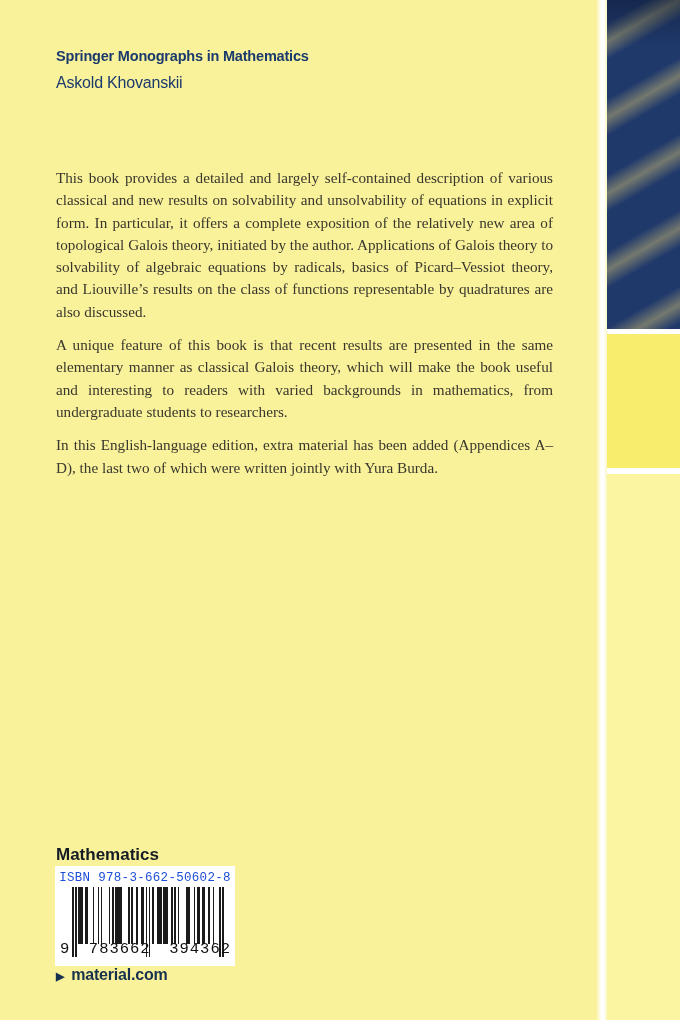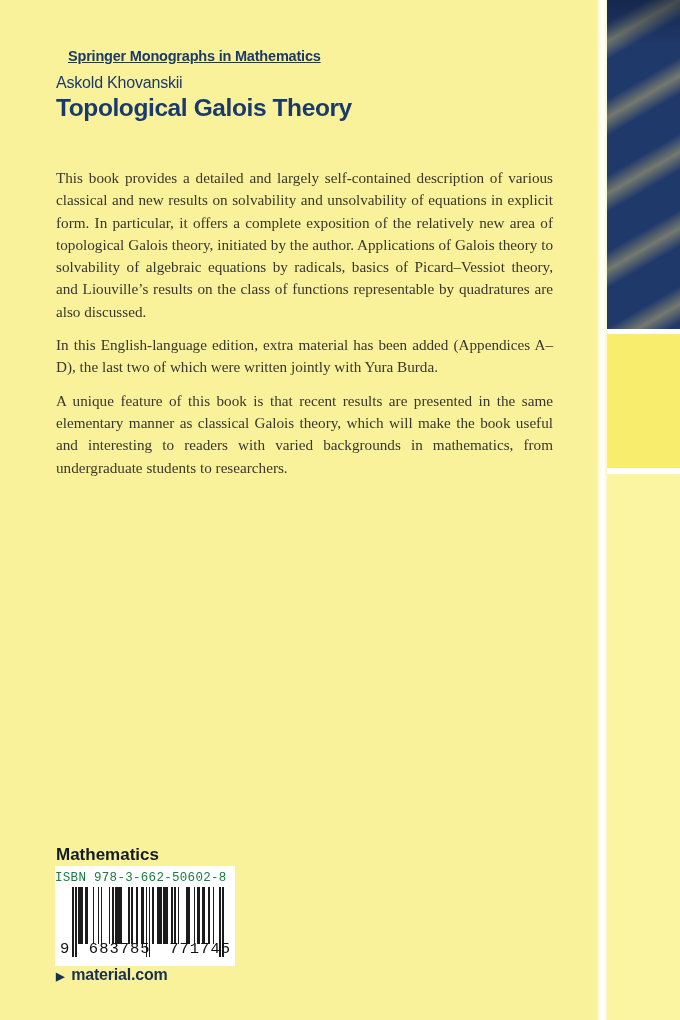--- a/index.html
+++ b/index.html
@@ -2,41 +2,41 @@
 <html><head>
 <meta charset="utf-8">
 <style>
   html,body{margin:0;padding:0;background:#888;}
   .cover{
     position:relative;width:680px;height:1020px;overflow:hidden;
     background:#f9f29b;
     font-family:"Liberation Sans",sans-serif;
   }
   
-  .series{position:absolute;left:68px;top:48px;font-size:14.5px;font-weight:700;
-    color:#1b3a6c;letter-spacing:-0.2px;text-decoration:underline;}
+  .series{position:absolute;left:56px;top:48px;font-size:14.5px;font-weight:700;
+    color:#1b3a6c;letter-spacing:-0.2px;}
   .author{position:absolute;left:56px;top:74px;font-size:16px;font-weight:400;
     color:#1b3a6c;letter-spacing:-0.2px;}
   .title{position:absolute;left:56px;top:94px;margin:0;font-size:24.5px;font-weight:700;
     color:#1b3a6c;letter-spacing:-0.4px;}
   .subtitle{position:absolute;left:56px;top:124px;font-size:14px;font-weight:400;
     color:#1b3a6c;letter-spacing:-0.1px;}
   
   .blurb{position:absolute;left:56px;top:167px;width:503px;
     font-family:"Liberation Serif",serif;font-size:15.2px;line-height:22.3px;
     text-align:justify;color:#39372d;}
   .blurb p{margin:0 6px 11px 0;}
   
   .category{position:absolute;left:56px;top:845px;font-size:17px;font-weight:700;
     color:#141b24;}
   .barcode-box{position:absolute;left:55px;top:866px;width:180px;height:100px;
     background:#ffffff;}
-  .isbn-line{position:absolute;top:5px;left:0;width:100%;text-align:left;
+  .isbn-line{position:absolute;top:5px;left:0;width:100%;text-align:center;
     font-family:"Liberation Mono",monospace;font-size:12.5px;letter-spacing:0.3px;
-    color:#15803d;white-space:nowrap;}
+    color:#1d4ed8;white-space:nowrap;}
   .bars{position:absolute;left:17px;top:21px;width:152px;height:70px;}
   .bar{position:absolute;top:0;background:#1b1b1b;}
   .digits{position:absolute;left:5px;top:74px;width:171px;
     display:flex;justify-content:space-between;align-items:flex-start;
     font-family:"Liberation Mono",monospace;font-size:15.5px;letter-spacing:1px;
     color:#111;}
   .footer{position:absolute;left:56px;top:966px;display:flex;align-items:center;gap:7px;
     color:#16304e;font-size:16px;font-weight:700;letter-spacing:-0.2px;}
   .arrow{font-size:11px;line-height:1;transform:translateY(0.5px);}
   
@@ -56,26 +56,25 @@
   .strip-accent{height:134px;flex:none;background:#f8ed6c;border-bottom:6px solid #ffffff;}
   .strip-rest{flex:1;background:#fbf4a0;}
 </style>
 </head>
 <body>
 
 <div class="cover">
 
   <div class="series">Springer Monographs in Mathematics</div>
   <div class="author">Askold Khovanskii</div>
-  <h1 class="title">Topological Galois Theory</h1>
 
   <section class="blurb">
     <p>This book provides a detailed and largely self-contained description of various classical and new results on solvability and unsolvability of equations in explicit form. In particular, it offers a complete exposition of the relatively new area of topological Galois theory, initiated by the author. Applications of Galois theory to solvability of algebraic equations by radicals, basics of Picard–Vessiot theory, and Liouville’s results on the class of functions representable by quadratures are also discussed.</p>
+    <p>A unique feature of this book is that recent results are presented in the same elementary manner as classical Galois theory, which will make the book useful and interesting to readers with varied backgrounds in mathematics, from undergraduate students to researchers.</p>
     <p>In this English-language edition, extra material has been added (Appendices A–D), the last two of which were written jointly with Yura Burda.</p>
-    <p>A unique feature of this book is that recent results are presented in the same elementary manner as classical Galois theory, which will make the book useful and interesting to readers with varied backgrounds in mathematics, from undergraduate students to researchers.</p>
   </section>
 
   <div class="category">Mathematics</div>
 
   <div class="barcode-box">
     <div class="isbn-line">ISBN 978-3-662-50602-8</div>
     <div class="bars">
         <div class="bar" style="left: 0px; width: 1.6px; height: 70px;"></div>
         <div class="bar" style="left: 3.2px; width: 1.6px; height: 70px;"></div>
         <div class="bar" style="left: 6.4px; width: 4.8px; height: 57px;"></div>
@@ -102,22 +101,22 @@
         <div class="bar" style="left: 121.6px; width: 1.6px; height: 57px;"></div>
         <div class="bar" style="left: 124.8px; width: 3.2px; height: 57px;"></div>
         <div class="bar" style="left: 129.6px; width: 3.2px; height: 57px;"></div>
         <div class="bar" style="left: 136px; width: 1.6px; height: 57px;"></div>
         <div class="bar" style="left: 140.8px; width: 1.6px; height: 57px;"></div>
         <div class="bar" style="left: 147.2px; width: 1.6px; height: 70px;"></div>
         <div class="bar" style="left: 150.4px; width: 1.6px; height: 70px;"></div>
       </div>
     <div class="digits">
       <span>9</span>
-      <span>683785</span>
-      <span>771745</span>
+      <span>783662</span>
+      <span>394362</span>
     </div>
   </div>
 
   <div class="footer">
     <span class="arrow">▶</span>
     <span>material.com</span>
   </div>
 
   <div class="divider"></div>
 

